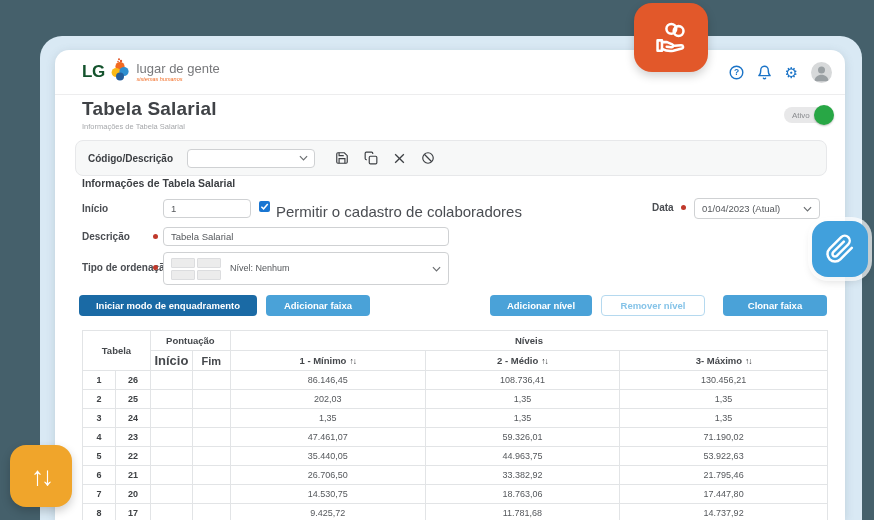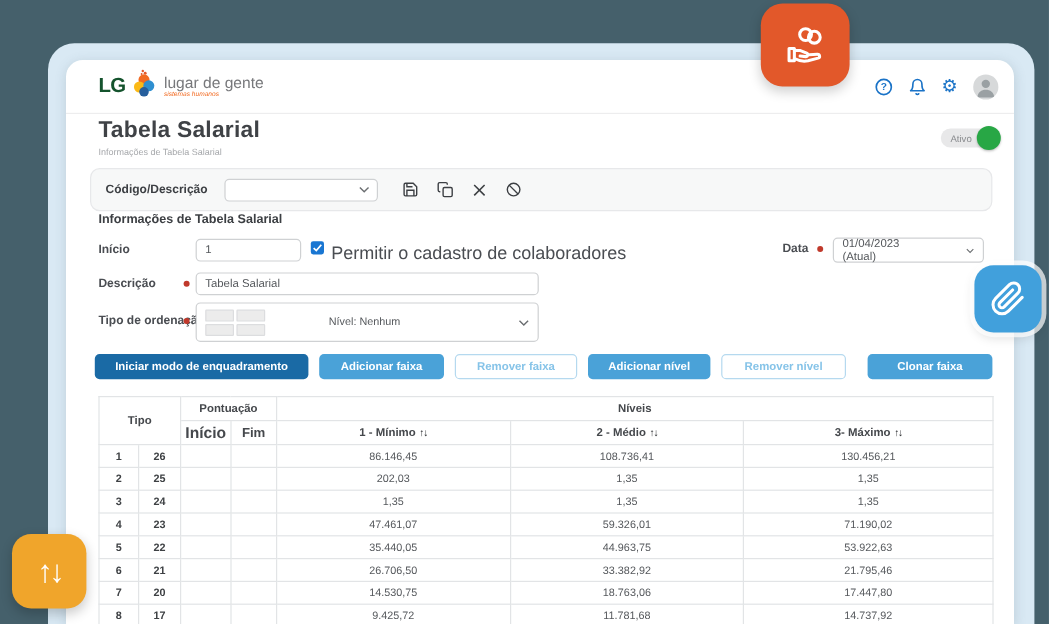--- a/index.html
+++ b/index.html
@@ -48,21 +48,21 @@
   .toolbar-actions { display:flex; align-items:center; gap:15px; margin-left:20px; }
   .tool-btn { cursor:pointer; display:flex; }
 
   
   .section-title { position:absolute; left:27px; top:127px; font-size:10.5px; font-weight:bold; color:#3c3f43; }
   .fld-label { position:absolute; font-size:10px; font-weight:bold; color:#4a4d52; }
   .req-dot { position:absolute; width:5px; height:5px; border-radius:50%; background:#c0392b; }
   .text-input { position:absolute; height:19px; background:#fff; border:1px solid #cfd1d3;
     border-radius:4px; font-size:9.5px; color:#55585c; display:flex; align-items:center; padding:0 7px; }
   .select-box { position:absolute; background:#fff; border:1px solid #cfd1d3; border-radius:4px;
-    font-size:9.5px; color:#55585c; display:flex; align-items:center; justify-content:space-between; padding:0 7px;gap:44px; }
+    font-size:9.5px; color:#55585c; display:flex; align-items:center; justify-content:space-between; padding:0 7px; }
   .checkbox { position:absolute; width:11px; height:11px; background:#1976d2; border-radius:2px;
     display:flex; align-items:center; justify-content:center; }
   .ord-grid { display:grid; grid-template-columns:24px 24px; grid-template-rows:10px 10px; gap:2px; margin-right:9px; }
   .ord-grid div { background:#ececec; border:1px solid #dcdddf; border-radius:1px; }
   .ord-lines { flex:1; line-height:1.3; font-size:9px; color:#55585c; }
 
   
   .btn { position:absolute; top:245px; height:21px; border-radius:4px; font-size:9.5px; font-weight:bold;
     display:flex; align-items:center; justify-content:center; cursor:pointer;
     font-family:"Liberation Sans", sans-serif; border:none; }
@@ -222,38 +222,37 @@
       <span class="ord-lines">
         <span style="display:block">Nível: Nenhum</span>
       </span>
       <svg width="9" height="6" viewBox="0 0 10 6">
           <polyline points="1,1 5,5 9,1" fill="none" stroke="#6b6e71" stroke-width="1.3"></polyline>
         </svg>
     </div>
 
     <button class="btn btn-primary-dark" style="left:24px; width:178px;">Iniciar modo de enquadramento</button>
     <button class="btn btn-filled" style="left:211px; width:104px;">Adicionar faixa</button>
-    <button class="btn btn-outline" style="left:324px; width:102px;">Remover faixa</button>
     <button class="btn btn-filled" style="left:435px; width:102px;">Adicionar nível</button>
     <button class="btn btn-outline" style="left:546px; width:104px;">Remover nível</button>
     <button class="btn btn-filled" style="left:668px; width:104px;">Clonar faixa</button>
 
     <table class="salary">
       <colgroup>
         <col style="width:33px">
           <col style="width:35px">
           <col style="width:42px">
           <col style="width:38px">
         <col style="width:195px">
           <col style="width:195px">
           <col style="width:208px">
       </colgroup>
       <thead>
         <tr>
-          <th rowspan="2" colspan="2">Tipo</th>
+          <th rowspan="2" colspan="2">Tabela</th>
           <th colspan="2">Pontuação</th>
           <th colspan="3">Níveis</th>
         </tr>
         <tr>
           <th style="font-size:13px">Início</th>
           <th style="font-size:11px">Fim</th>
           <th><span>1 -  Mínimo</span><span class="sort">↑↓</span></th>
           <th><span>2 - Médio</span><span class="sort">↑↓</span></th>
           <th><span>3- Máximo</span><span class="sort">↑↓</span></th>
         </tr>

